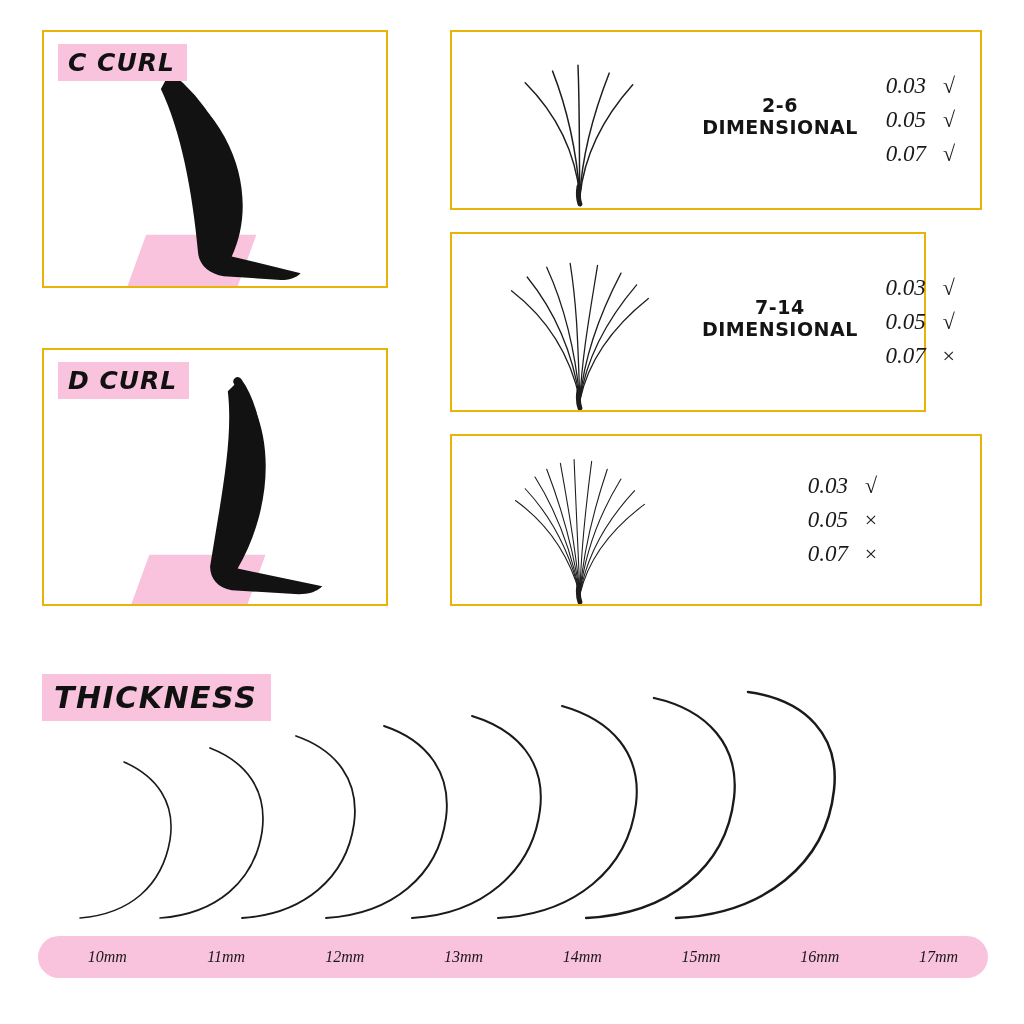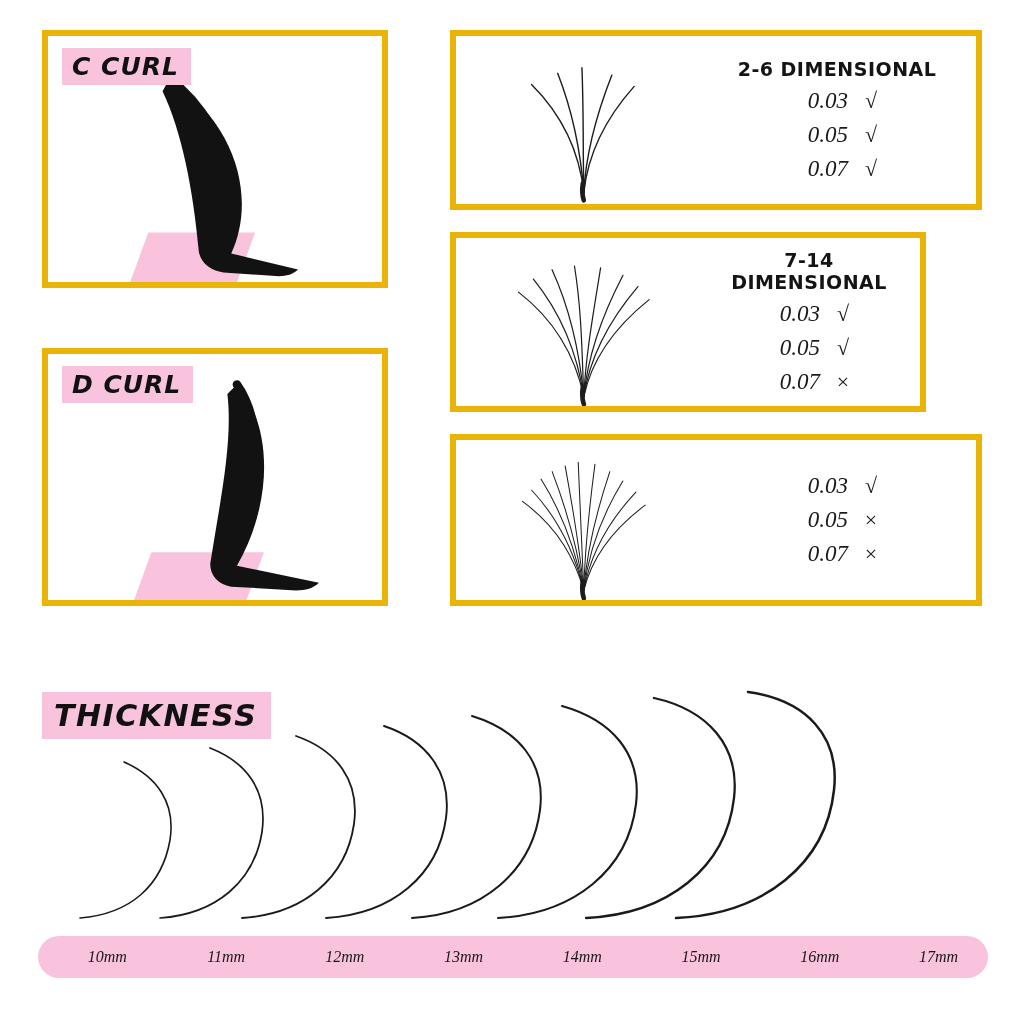--- a/index.html
+++ b/index.html
@@ -19,21 +19,21 @@
   .stage {
     position: absolute;
     left: 0; top: 0;
     width: 1024px;
     height: 1024px;
   }
 
   
   .panel {
     position: absolute;
-    border: 6px solid #eab308;
+    border: 2px solid #eab308;
     background: #ffffff;
     box-sizing: border-box;
   }
 
   
   .curl-panel { }
   .curl-label {
     position: absolute;
     left: 14px;
     top: 12px;
@@ -61,21 +61,21 @@
     align-items: center;
   }
   .fan-art {
     width: 250px;
     height: 100%;
     flex: 0 0 250px;
   }
   .dim-right {
     flex: 1 1 auto;
     display: flex;
-    flex-direction: column;
+    flex-direction: row;
     align-items: center;
     justify-content: center;
     padding-right: 8px;
   }
   .dim-title {
     font-family: "DejaVu Sans", sans-serif;
     font-weight: 700;
     font-size: 19px;
     letter-spacing: 0.5px;
     color: #141414;
@@ -102,21 +102,21 @@
   .dim-item .mark {
     width: 46px;
     text-align: center;
     font-size: 22px;
   }
 
   
   .thickness-label {
     position: absolute;
     left: 42px;
-    top: 692px;
+    top: 674px;
     background: #f9c2dd;
     padding: 6px 14px 6px 12px;
     font-family: "DejaVu Sans", sans-serif;
     font-weight: 700;
     font-style: italic;
     font-size: 30px;
     letter-spacing: 1.5px;
     color: #111;
   }
   .thick-art {

